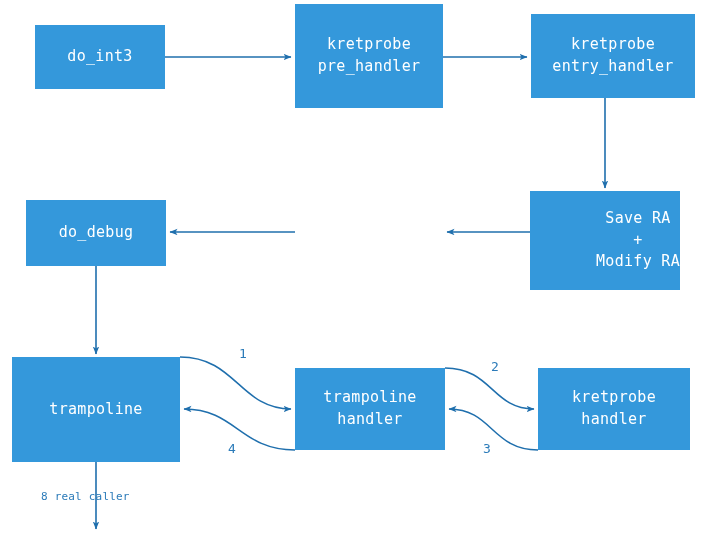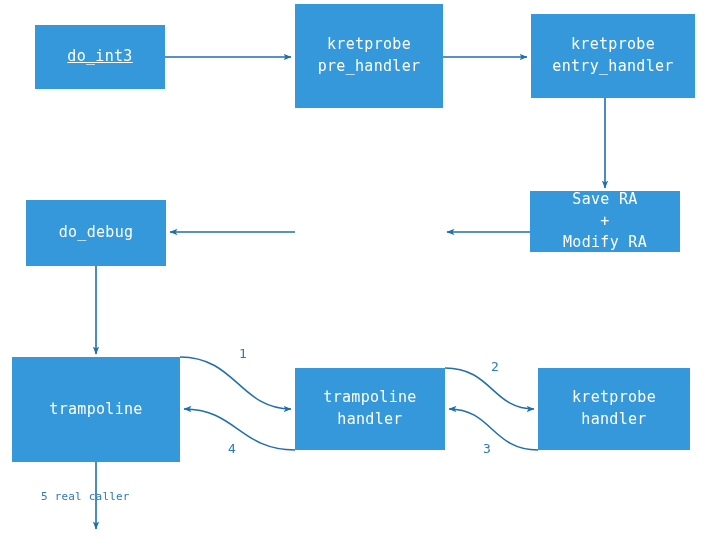--- a/index.html
+++ b/index.html
@@ -80,35 +80,35 @@
 
     <path d="M295,450 C240,450 236,409 184,409" fill="none" stroke="#1f6fad" stroke-width="1.5" marker-end="url(#arrow)"></path>
 
     <path d="M445,368 C492,368 492,409 534,409" fill="none" stroke="#1f6fad" stroke-width="1.5" marker-end="url(#arrow)"></path>
 
     <path d="M538,450 C492,450 492,409 449,409" fill="none" stroke="#1f6fad" stroke-width="1.5" marker-end="url(#arrow)"></path>
 
     <line x1="96" y1="462" x2="96" y2="529" stroke="#1f6fad" stroke-width="1.6" marker-end="url(#arrow)"></line>
   </svg>
 
-  <div class="node" style="left:35px; top:25px; width:130px; height:64px;text-decoration:underline;">
+  <div class="node" style="left:35px; top:25px; width:130px; height:64px;">
     <span>do_int3</span>
   </div>
 
   <div class="node" style="left:295px; top:4px; width:148px; height:104px;">
     <span>kretprobe
 pre_handler</span>
   </div>
 
   <div class="node" style="left:531px; top:14px; width:164px; height:84px;">
     <span>kretprobe
 entry_handler</span>
   </div>
 
-  <div class="node" style="left:530px; top:191px; width:150px; height:61px;">
+  <div class="node" style="left:530px; top:191px; width:150px; height:99px;justify-content:flex-end;">
     <span>Save RA
 +
 Modify RA</span>
   </div>
 
 
   <div class="node" style="left:26px; top:200px; width:140px; height:66px;">
     <span>do_debug</span>
   </div>
 
@@ -127,15 +127,15 @@
   </div>
 
   <div class="edge-label" style="left:239px; top:346px;">1</div>
 
   <div class="edge-label" style="left:491px; top:359px;">2</div>
 
   <div class="edge-label" style="left:483px; top:441px;">3</div>
 
   <div class="edge-label" style="left:228px; top:441px;">4</div>
 
-  <div class="edge-label small" style="left:41px; top:490px;">5 real caller</div>
+  <div class="edge-label small" style="left:41px; top:490px;">8 real caller</div>
 
 </div>
 
 </body></html>

